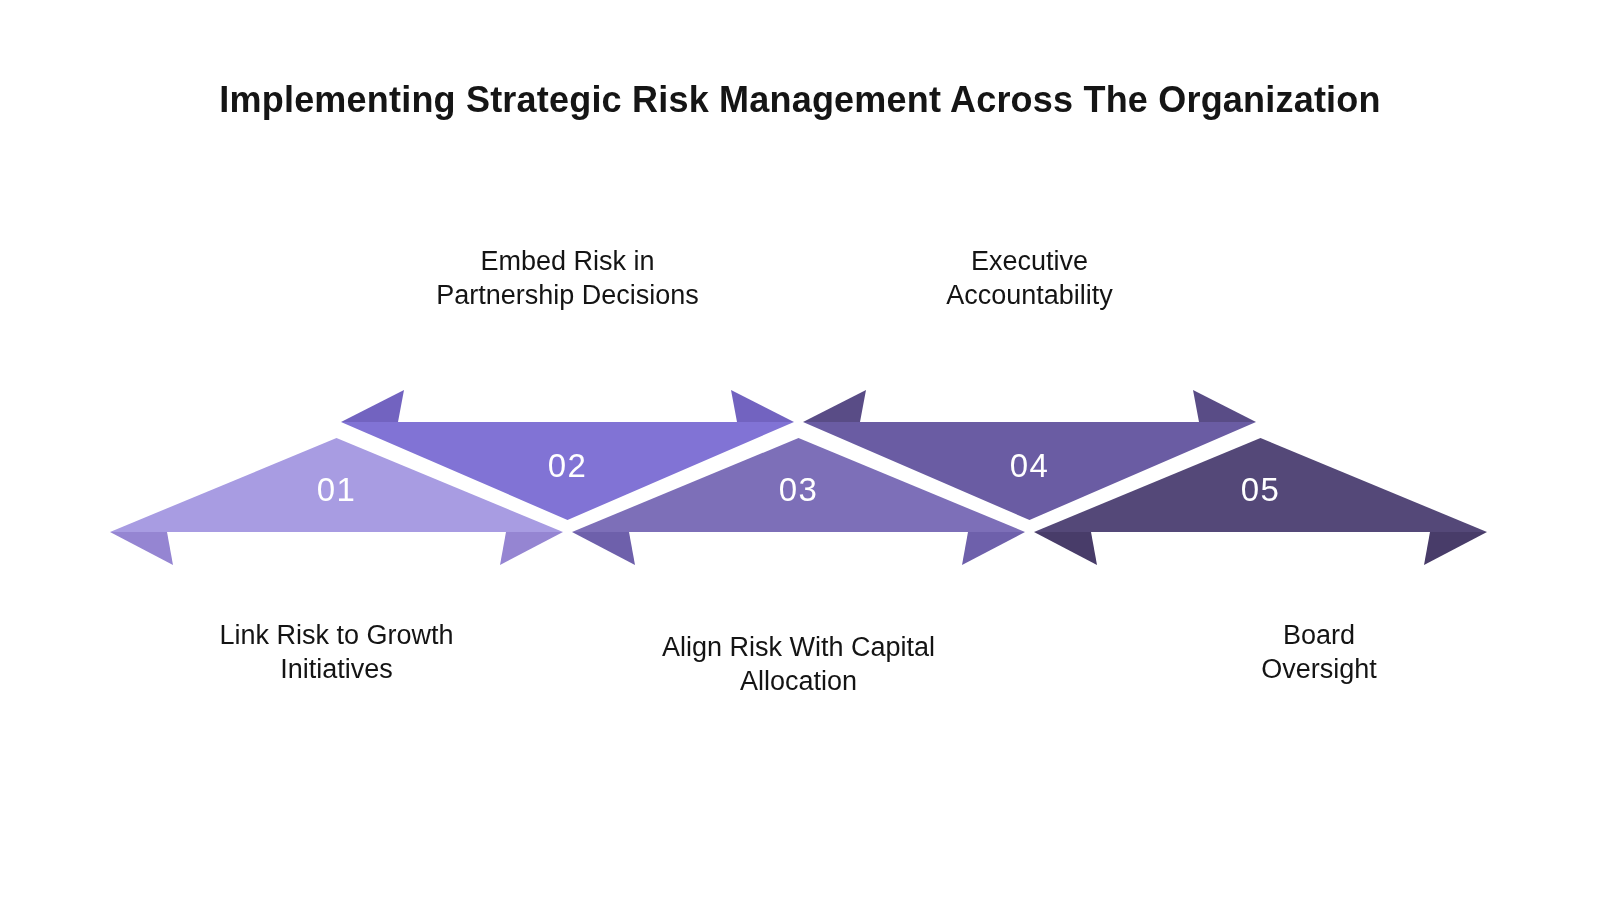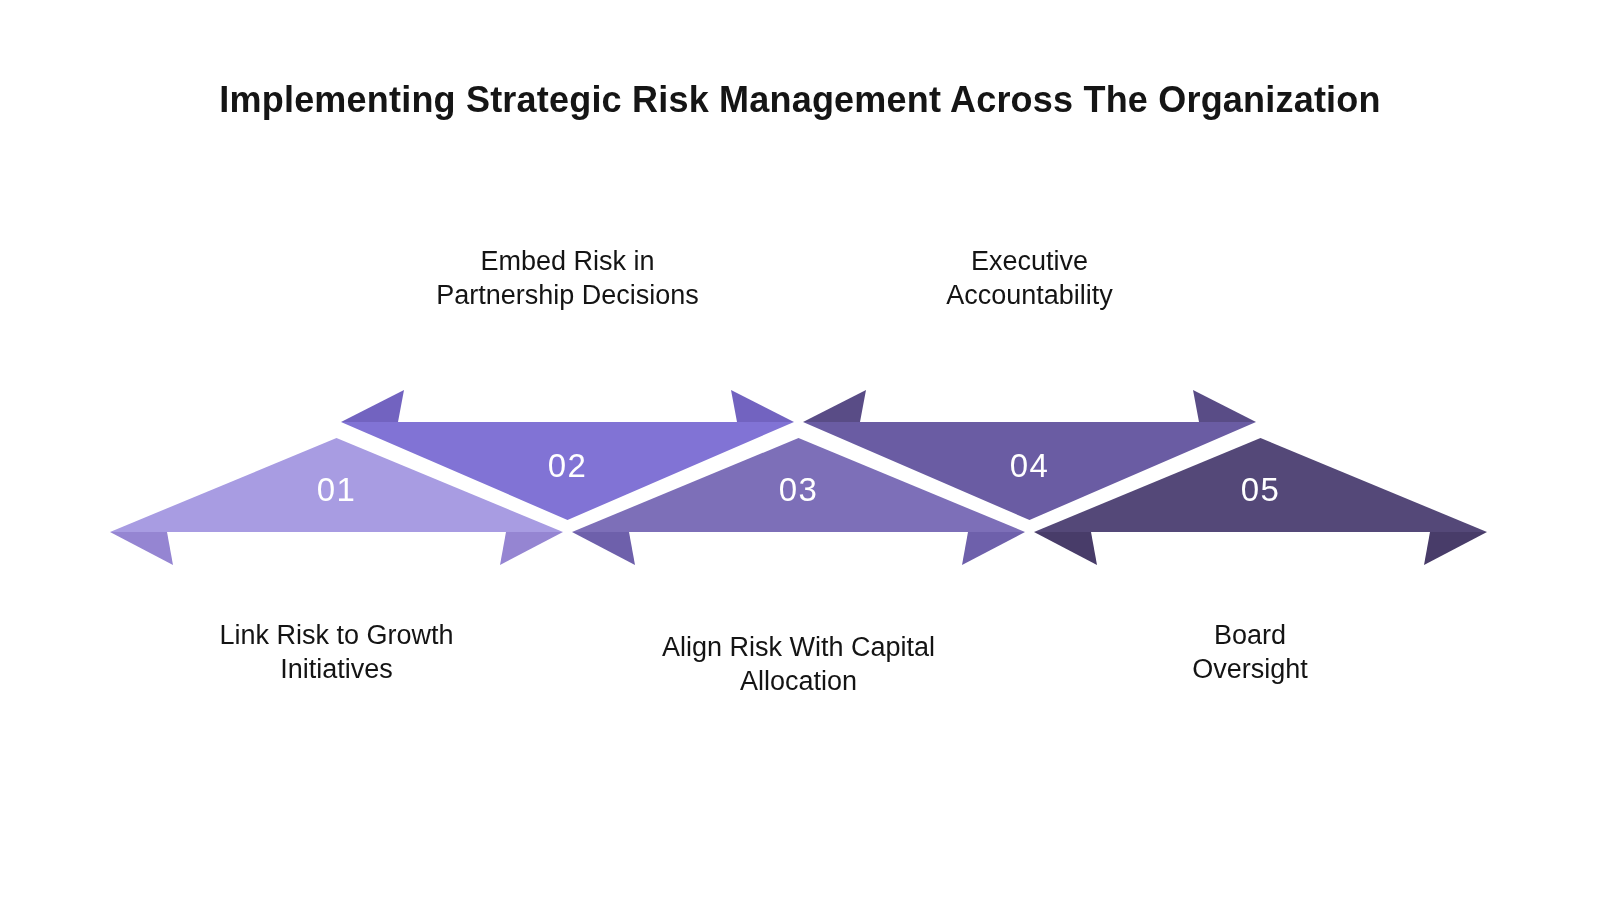--- a/index.html
+++ b/index.html
@@ -100,16 +100,16 @@
   </svg>
 
   <div class="step-label label-above" style="left:337.5px;">Embed Risk in
 Partnership Decisions</div>
   <div class="step-label label-below" style="left:106.5px;">Link Risk to Growth
 Initiatives</div>
   <div class="step-label label-below" style="left:568.5px;margin-top:12px;">Align Risk With Capital
 Allocation</div>
   <div class="step-label label-above" style="left:799.5px;">Executive
 Accountability</div>
-  <div class="step-label label-below" style="left:1020px;">Board
+  <div class="step-label label-below" style="left:1089px;">Board
 Oversight</div>
 
 </div>
 
 </body></html>

